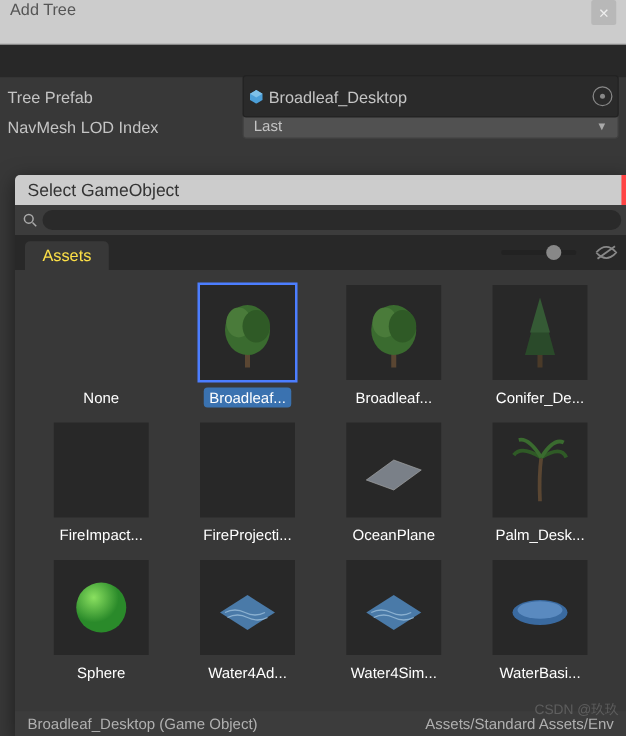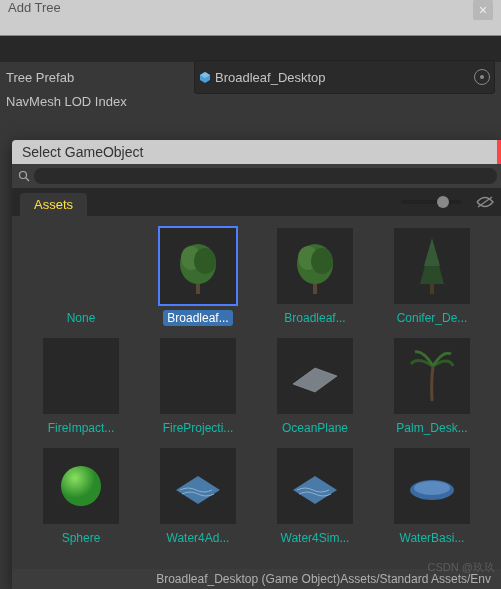--- a/index.html
+++ b/index.html
@@ -39,25 +39,25 @@
   .zoom-thumb { position: absolute; right: 12px; top: -4px; width: 12px; height: 12px; background: #888; border-radius: 50%; }
   .eye-icon { position: absolute; right: 4px; top: 50%; transform: translateY(-50%); width: 24px; height: 20px; display: flex; align-items: center; justify-content: center; }
 
   
   .grid-wrap { background: #383838; padding: 12px 0 0 0; overflow: hidden; }
   .grid { display: grid; grid-template-columns: repeat(4, 117px); justify-content: center; row-gap: 12px; }
   .cell { display: flex; flex-direction: column; align-items: center; }
   .thumb { width: 76px; height: 76px; background: #282828; margin-bottom: 6px; position: relative; display: flex; align-items: center; justify-content: center; }
   .none-thumb { background: transparent; }
   .selected .thumb { outline: 2px solid #4C7EFF; }
-  .cell-label { font-size: 12px; color: #14b8a6; text-align: center; max-width: 100px; white-space: nowrap; overflow: hidden; text-overflow: ellipsis; padding: 1px 4px; border-radius: 3px; }
+  .cell-label { font-size: 12px; color: #ffffff; text-align: center; max-width: 100px; white-space: nowrap; overflow: hidden; text-overflow: ellipsis; padding: 1px 4px; border-radius: 3px; }
   .selected .cell-label { background: #3A72B0; color: #FFF; }
 
   
-  .bottom-bar { position: absolute; bottom: 0; left: 0; right: 0; height: 20px; background: #3C3C3C; display: flex; align-items: center; justify-content: flex-end; padding: 0 10px; font-size: 12px; color: #B0B0B0; margin-top: 33px; }
+  .bottom-bar { position: absolute; bottom: 0; left: 0; right: 0; height: 20px; background: #3C3C3C; display: flex; align-items: center; justify-content: space-between; padding: 0 10px; font-size: 12px; color: #B0B0B0; margin-top: 33px; }
   .watermark { position: absolute; right: 6px; bottom: 14px; font-size: 11px; color: rgba(200,200,200,0.25); }
 
   
   svg { display: block; }
 </style>
 </head>
 <body>
 
 <div class="title-bar">
   <span class="title">Add Tree</span>
@@ -77,20 +77,24 @@
             <polygon points="6,1 11,4 11,9 6,12 1,9 1,4" fill="#4C9FD8"></polygon>
             <polygon points="6,1 11,4 6,7 1,4" fill="#7EC0E8"></polygon>
           </svg>
       </span>
       <span class="obj-text">Broadleaf_Desktop</span>
       <span class="target-icon"></span>
     </div>
   </div>
   <div class="prop-row">
     <div class="prop-label">NavMesh LOD Index</div>
+    <div class="dropdown">
+      <span>Last</span>
+      <span class="arrow">▼</span>
+    </div>
   </div>
 </div>
 
 <div class="popup">
   <div class="popup-title">
     <span>Select GameObject</span>
   </div>
   <div class="search-bar">
     <span class="search-icon">
       <svg width="12" height="12" viewBox="0 0 12 12">

